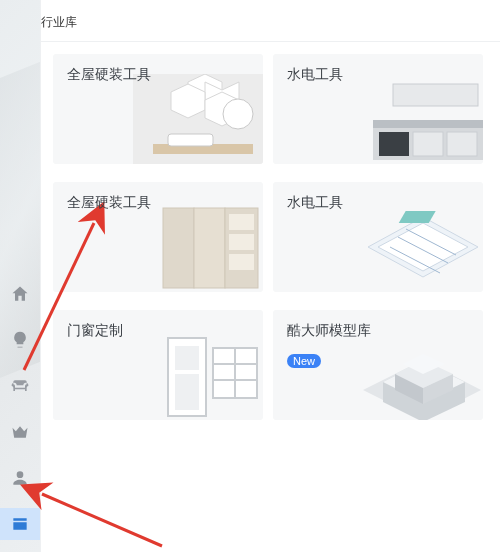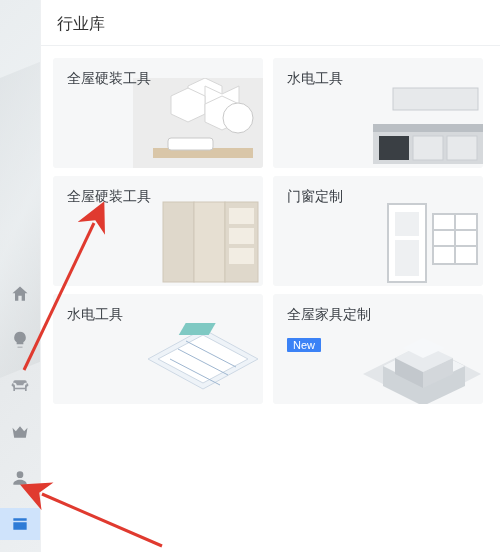--- a/index.html
+++ b/index.html
@@ -47,31 +47,31 @@
 
   
   .panel {
     position:absolute;
     left:40px; top:0;
     width:460px; height:552px;
     background:#fff;
     border-left:1px solid #eef0f2;
   }
   .panel-title {
-    padding:14px 16px 10px;
-    font-size:16px;
+    padding:14px 0 10px;
+    font-size:12px;
     color:#333;
     border-bottom:1px solid #eef0f2;
   }
 
   .grid {
     padding:12px 12px 0;
     display:grid;
     grid-template-columns: 210px 210px;
-    gap:8px 10px;
+    gap:18px 10px;
     justify-content:start;
   }
   .card {
     height:110px;
     background:#f6f7f8;
     border-radius:3px;
     position:relative;
     padding:12px 14px;
     cursor:pointer;
     overflow:hidden;
@@ -82,21 +82,21 @@
     position:relative;
     z-index:2;
   }
   .badge {
     display:inline-block;
     margin-top:14px;
     padding:1px 6px;
     font-size:11px;
     color:#fff;
     background:#3b82f6;
-    border-radius:1px;
+    border-radius:7px;
     position:relative;
     z-index:2;
   }
   .thumb {
     position:absolute;
     right:0; bottom:0;
     width:130px; height:90px;
   }
 
   
@@ -187,48 +187,48 @@
         <rect x="30" y="6" width="31" height="80" fill="#dfd8cb" stroke="#cfc7b8"></rect>
         <rect x="61" y="6" width="31" height="80" fill="#e6dfd2" stroke="#cfc7b8"></rect>
         <rect x="92" y="6" width="33" height="80" fill="#dfd8cb" stroke="#cfc7b8"></rect>
         <rect x="96" y="12" width="25" height="16" fill="#f2ede3"></rect>
         <rect x="96" y="32" width="25" height="16" fill="#f2ede3"></rect>
         <rect x="96" y="52" width="25" height="16" fill="#f2ede3"></rect>
       </svg>
     </div>
 
     <div class="card">
-      <div class="card-label">门窗定制</div>
-      <svg class="thumb" viewBox="0 0 130 90">
-        <rect x="35" y="8" width="38" height="78" fill="#fff" stroke="#c9cdd1" stroke-width="2"></rect>
-        <rect x="42" y="16" width="24" height="24" fill="#eef0f2"></rect>
-        <rect x="42" y="44" width="24" height="36" fill="#eef0f2"></rect>
-        <rect x="80" y="18" width="44" height="50" fill="#fff" stroke="#c9cdd1" stroke-width="2"></rect>
-        <line x1="102" y1="18" x2="102" y2="68" stroke="#c9cdd1" stroke-width="2"></line>
-        <line x1="80" y1="34" x2="124" y2="34" stroke="#c9cdd1" stroke-width="2"></line>
-        <line x1="80" y1="50" x2="124" y2="50" stroke="#c9cdd1" stroke-width="2"></line>
-      </svg>
-    </div>
-
-    <div class="card">
       <div class="card-label">水电工具</div>
       <svg class="thumb" viewBox="0 0 130 90">
         <g transform="translate(15,5) scale(1) ">
           <polygon points="0,40 55,10 110,40 55,70" fill="#eef3f8" stroke="#cdd8e4"></polygon>
           <polygon points="10,40 55,16 100,40 55,64" fill="#fff" stroke="#cdd8e4"></polygon>
           <line x1="30" y1="30" x2="80" y2="56" stroke="#9fb7d1"></line>
           <line x1="22" y1="40" x2="72" y2="66" stroke="#9fb7d1"></line>
           <line x1="38" y1="22" x2="88" y2="48" stroke="#9fb7d1"></line>
           <rect x="40" y="4" width="30" height="12" fill="#7fc9c3" transform="skewX(-30)"></rect>
         </g>
       </svg>
     </div>
 
     <div class="card">
-      <div class="card-label">全屋家具定制</div>
+      <div class="card-label">门窗定制</div>
+      <svg class="thumb" viewBox="0 0 130 90">
+        <rect x="35" y="8" width="38" height="78" fill="#fff" stroke="#c9cdd1" stroke-width="2"></rect>
+        <rect x="42" y="16" width="24" height="24" fill="#eef0f2"></rect>
+        <rect x="42" y="44" width="24" height="36" fill="#eef0f2"></rect>
+        <rect x="80" y="18" width="44" height="50" fill="#fff" stroke="#c9cdd1" stroke-width="2"></rect>
+        <line x1="102" y1="18" x2="102" y2="68" stroke="#c9cdd1" stroke-width="2"></line>
+        <line x1="80" y1="34" x2="124" y2="34" stroke="#c9cdd1" stroke-width="2"></line>
+        <line x1="80" y1="50" x2="124" y2="50" stroke="#c9cdd1" stroke-width="2"></line>
+      </svg>
+    </div>
+
+    <div class="card">
+      <div class="card-label">酷大师模型库</div>
       <span class="badge">New</span>
       <svg class="thumb" viewBox="0 0 130 90">
         <polygon points="10,60 70,30 128,60 70,90" fill="#e3e6e9"></polygon>
         <polygon points="30,52 70,32 112,52 112,72 70,92 30,72" fill="#cfd4d8"></polygon>
         <polygon points="30,52 70,32 112,52 70,72" fill="#f2f4f6"></polygon>
         <polygon points="42,44 70,30 100,44 70,58" fill="#e8ebee"></polygon>
         <polygon points="42,44 42,60 70,74 70,58" fill="#c3c8cd"></polygon>
         <polygon points="100,44 100,60 70,74 70,58" fill="#d3d7db"></polygon>
         <polygon points="50,34 70,24 92,34 70,44" fill="#f6f8fa"></polygon>
       </svg>

